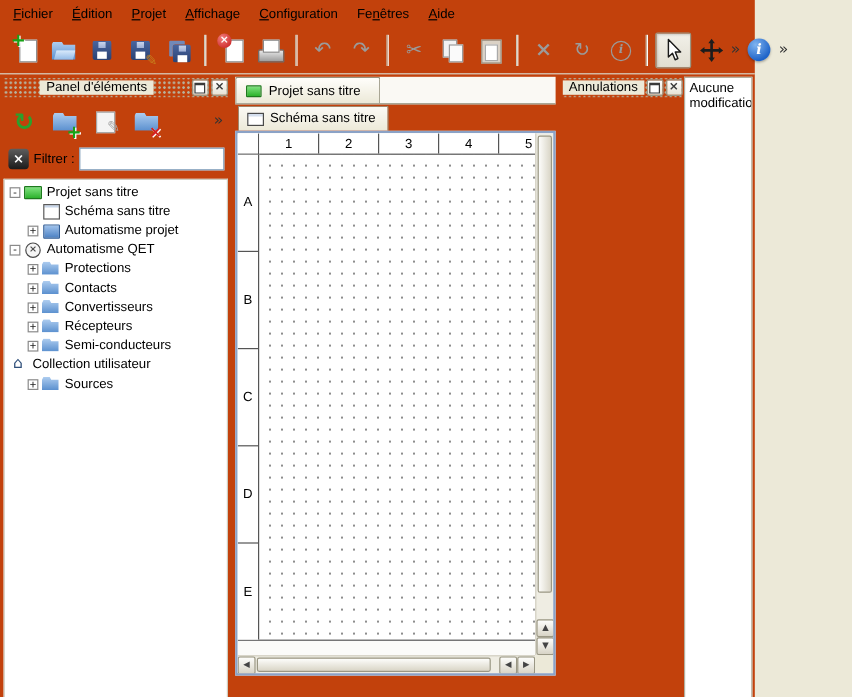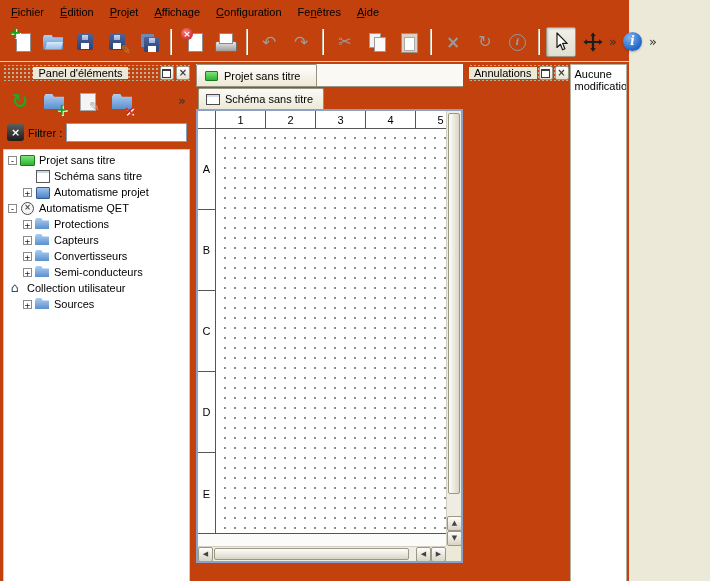--- a/index.html
+++ b/index.html
@@ -269,26 +269,31 @@
             <span class="tree-label">Automatisme QET</span>
           </div>
           <div class="tree-row lvl1">
             <span class="expander exp-plus"></span>
             <span class="ti ti-folder"></span>
             <span class="tree-label">Protections</span>
           </div>
           <div class="tree-row lvl1">
             <span class="expander exp-plus"></span>
             <span class="ti ti-folder"></span>
-            <span class="tree-label">Capteurs</span>
+            <span class="tree-label">Contacts</span>
           </div>
           <div class="tree-row lvl1">
             <span class="expander exp-plus"></span>
             <span class="ti ti-folder"></span>
             <span class="tree-label">Convertisseurs</span>
+          </div>
+          <div class="tree-row lvl1">
+            <span class="expander exp-plus"></span>
+            <span class="ti ti-folder"></span>
+            <span class="tree-label">Récepteurs</span>
           </div>
           <div class="tree-row lvl1">
             <span class="expander exp-plus"></span>
             <span class="ti ti-folder"></span>
             <span class="tree-label">Semi-conducteurs</span>
           </div>
           <div class="tree-row lvl0 flush">
             <span class="ti ti-home"></span>
             <span class="tree-label">Collection utilisateur</span>
           </div>

